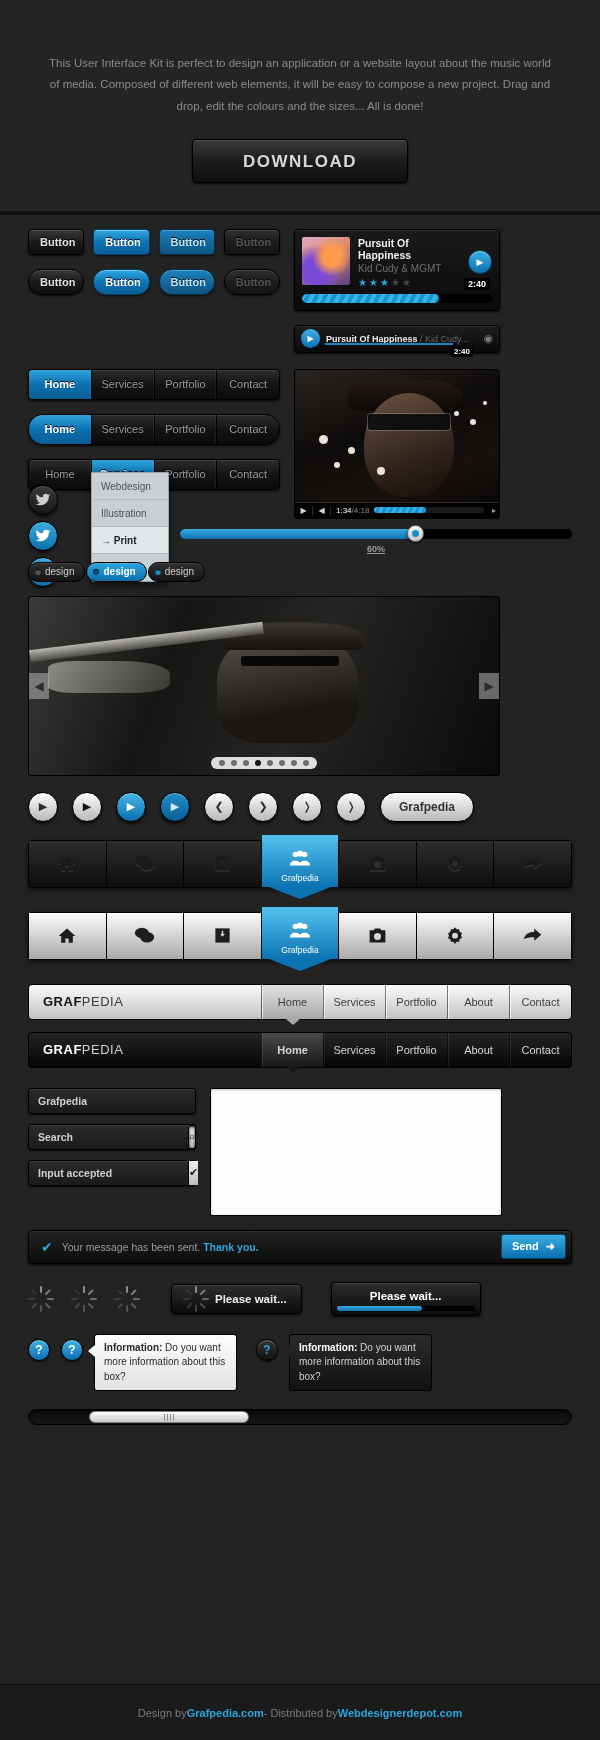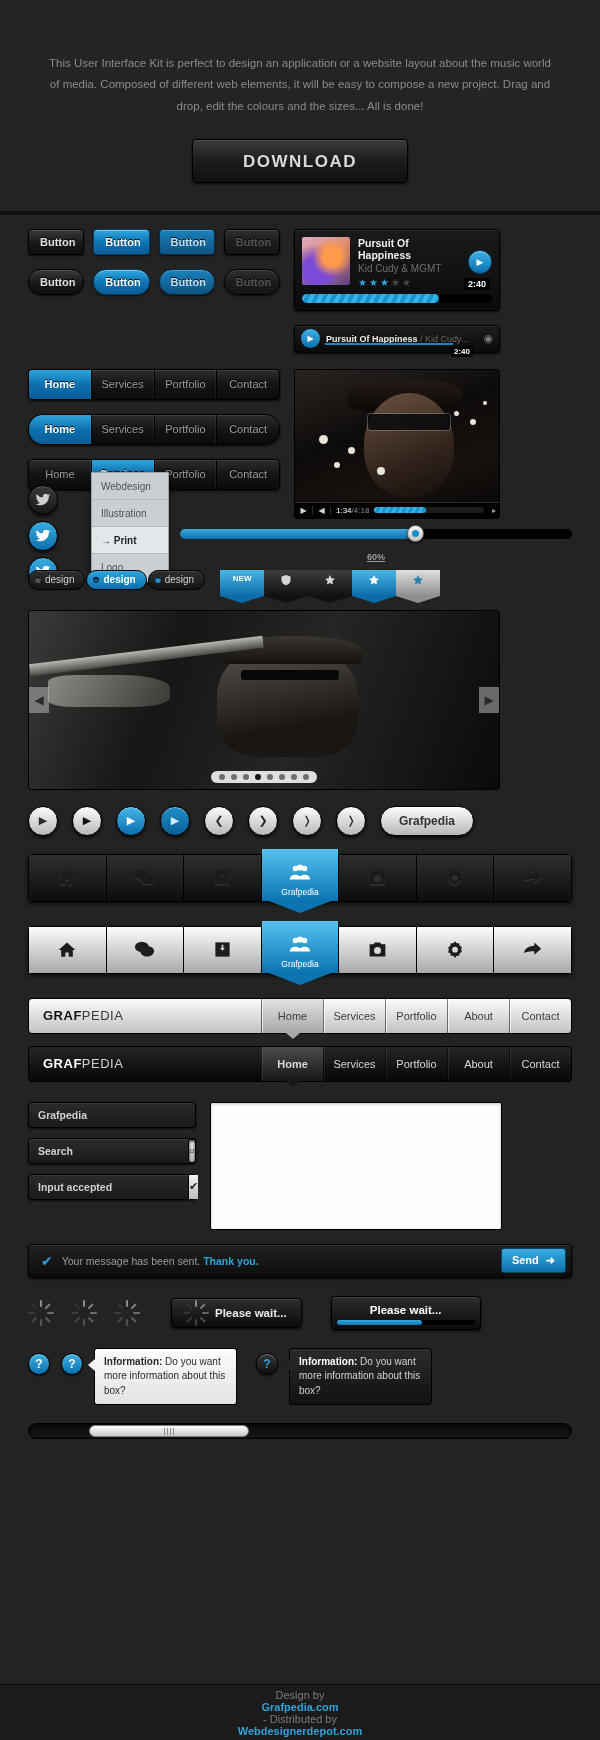--- a/index.html
+++ b/index.html
@@ -246,21 +246,21 @@
   }
   .slider .sknob {
     position:absolute; top:-4px; width:17px; height:17px; border-radius:50%;
     background:linear-gradient(#f5f5f5,#c6c6c6); border:1px solid #6a6a6a;
     box-shadow:0 1px 3px rgba(0,0,0,.8); cursor:pointer;
   }
   .slider .sknob:after {
     content:""; position:absolute; left:4px; top:4px; width:7px; height:7px;
     border-radius:50%; background:#1b8ec9;
   }
-  .slider-pct { text-align:center; font-size:9px; color:#9a9a9a; margin-top:13px; font-weight:bold;text-decoration:underline; }
+  .slider-pct { text-align:center; font-size:9px; color:#9a9a9a; margin-top:5px; font-weight:bold;text-decoration:underline; }
 
   
   .tag {
     height:20px; line-height:18px; padding:0 10px 0 16px; font-size:10px;
     border:1px solid #000; border-radius:10px; position:relative; cursor:pointer;
     background:linear-gradient(#2f2f2f,#141414); color:#cfcfcf;
     box-shadow:inset 0 1px 0 rgba(255,255,255,.1);
   }
   .tag:before {
     content:""; position:absolute; left:6px; top:6px; width:6px; height:6px;
@@ -483,21 +483,21 @@
   }
   .hscroll .thumb i {
     width:1px; height:7px; background:#8c8c8c; margin:0 1px; display:block;
   }
 
   
   .footer {
     position:absolute; left:0; bottom:0; width:600px; height:56px;
     background:#1b1b1b; border-top:1px solid #0a0a0a;
     display:flex; align-items:center; justify-content:center;
-    font-size:11px; color:#7b7b7b;flex-direction:column;
+    font-size:11px; color:#7b7b7b;
   }
   .footer a { color:#2ea4dc; text-decoration:none; font-weight:bold; }
   .body-wrap { padding-bottom:56px; }
 </style>
 </head>
 <body>
 
 <div class="page">
 
   <div class="header">
@@ -630,43 +630,20 @@
       <div class="sfill" style="width:60%"></div>
       <div class="sknob" style="left:calc(60% - 8px)"></div>
     </div>
     <div class="slider-pct">60%</div>
   </div>
 
   <div class="section" style="display:flex; align-items:flex-start; gap:1px; margin-top:8px;">
     <div class="tag">design</div>
     <div class="tag blue">design</div>
     <div class="tag dk">design</div>
-    <div style="display:flex; margin-left:14px;">
-      <div class="ribbon b">NEW</div>
-      <div class="ribbon d">
-        <svg viewBox="0 0 24 24">
-              <path fill="#d6d6d6" d="M12 2 3 5v7c0 5.3 3.8 9.4 9 10.5 5.2-1.1 9-5.2 9-10.5V5l-9-3z"></path>
-            </svg>
-      </div>
-      <div class="ribbon d">
-        <svg viewBox="0 0 24 24">
-              <path fill="#d6d6d6" d="m12 2 3 6.6 7 .8-5.2 4.8 1.4 7L12 17.8 5.8 21.2l1.4-7L2 9.4l7-.8z"></path>
-            </svg>
-      </div>
-      <div class="ribbon b">
-        <svg viewBox="0 0 24 24">
-              <path fill="#fff" d="m12 2 3 6.6 7 .8-5.2 4.8 1.4 7L12 17.8 5.8 21.2l1.4-7L2 9.4l7-.8z"></path>
-            </svg>
-      </div>
-      <div class="ribbon g">
-        <svg viewBox="0 0 24 24">
-              <path fill="#2d7fae" d="m12 2 3 6.6 7 .8-5.2 4.8 1.4 7L12 17.8 5.8 21.2l1.4-7L2 9.4l7-.8z"></path>
-            </svg>
-      </div>
-    </div>
   </div>
 
   <div class="section" style="margin-top:14px;">
     <div class="carousel">
       <div style="position:absolute; left:40%; top:18%; width:30%; height:64%; background:linear-gradient(170deg,#5a5550,#1a1613 70%); border-radius:46% 46% 30% 30%;"></div>
       <div style="position:absolute; left:41%; top:14%; width:30%; height:16%; background:linear-gradient(#3a352f,#15120f); border-radius:48% 48% 10% 10%;"></div>
       <div style="position:absolute; left:45%; top:33%; width:21%; height:6%; background:#080808; border-radius:3px;"></div>
       <div style="position:absolute; left:4%; top:36%; width:26%; height:18%; background:linear-gradient(120deg,#8d8b85,#3a3833); border-radius:22% 40% 30% 20%;"></div>
       <div style="position:absolute; left:0; top:22%; width:50%; height:7%; background:linear-gradient(#b9b7b0,#4b4944); transform:rotate(-7deg);"></div>
       <div class="car-arrow" style="left:0;">◀</div>

